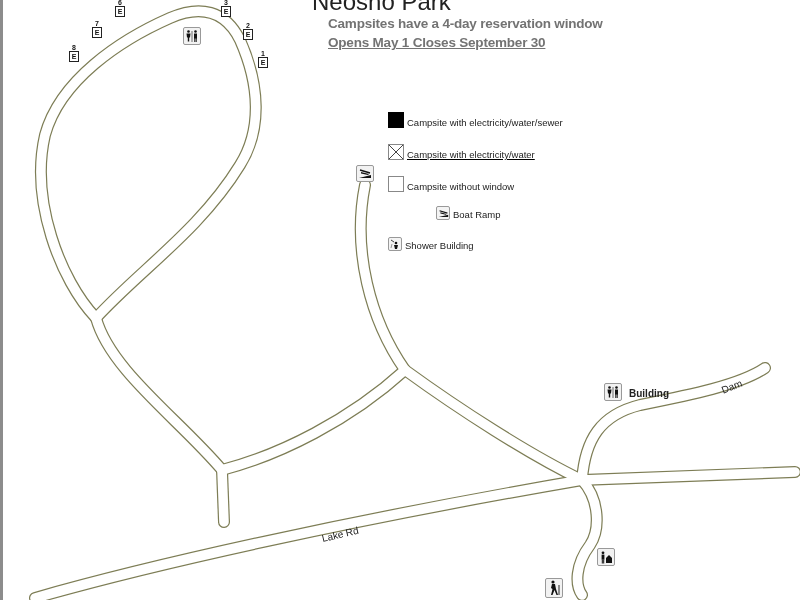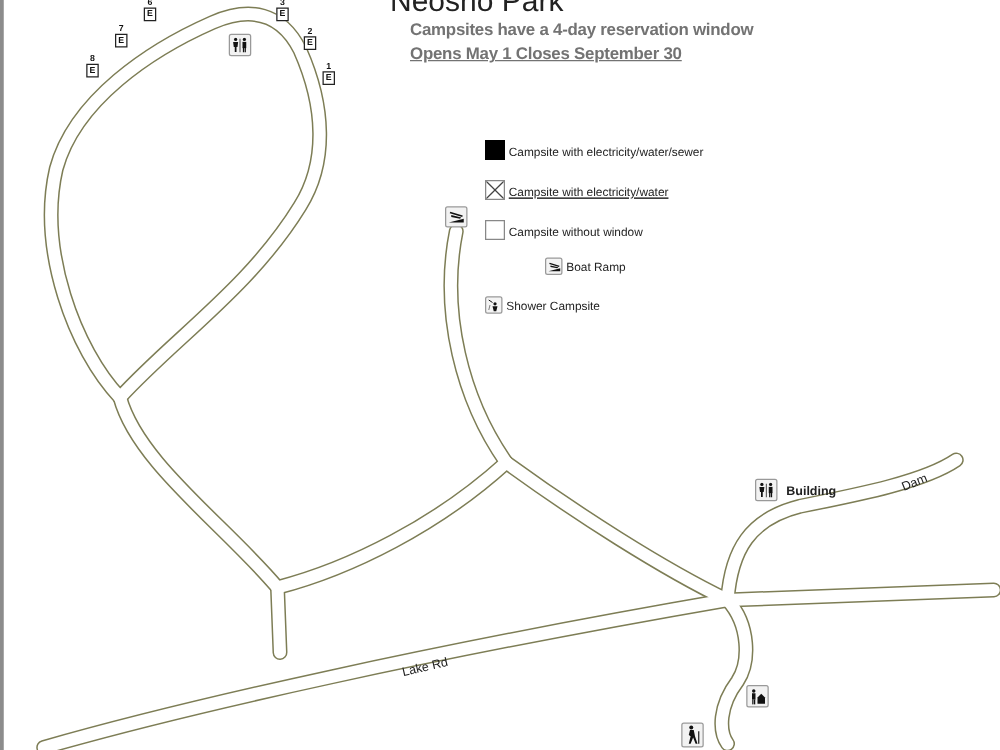--- a/index.html
+++ b/index.html
@@ -145,21 +145,21 @@
   </div>
   <div class="legend-item" style="top:125px;">
     <div class="icon-box">
       <svg width="11" height="11" viewBox="0 0 11 11">
           <path d="M1,1 L4,3" stroke="#111" stroke-width="0.8"></path>
           <circle cx="6" cy="4" r="1.3" fill="#111"></circle>
           <path d="M4,6 h4 l-1,4 h-2 z" fill="#111"></path>
           <path d="M2,5 L1,9" stroke="#555" stroke-width="0.6"></path>
         </svg>
     </div>
-    <span class="legend-label">Shower Campsite</span>
+    <span class="legend-label">Shower Building</span>
   </div>
 </div>
 
 <div class="map-icon" style="left:604px; top:383px; width:18px; height:18px;">
   <svg width="14" height="12" viewBox="0 0 14 12">
       <circle cx="3.5" cy="1.5" r="1.3" fill="#111"></circle>
       <path d="M1.5,3.5 h4 l-0.5,4 h-0.8 v4 h-1.4 v-4 h-0.8 z" fill="#111"></path>
       <rect x="6.7" y="1" width="0.6" height="11" fill="#111"></rect>
       <circle cx="10.5" cy="1.5" r="1.3" fill="#111"></circle>
       <rect x="9" y="3.5" width="3" height="5" fill="#111"></rect>

